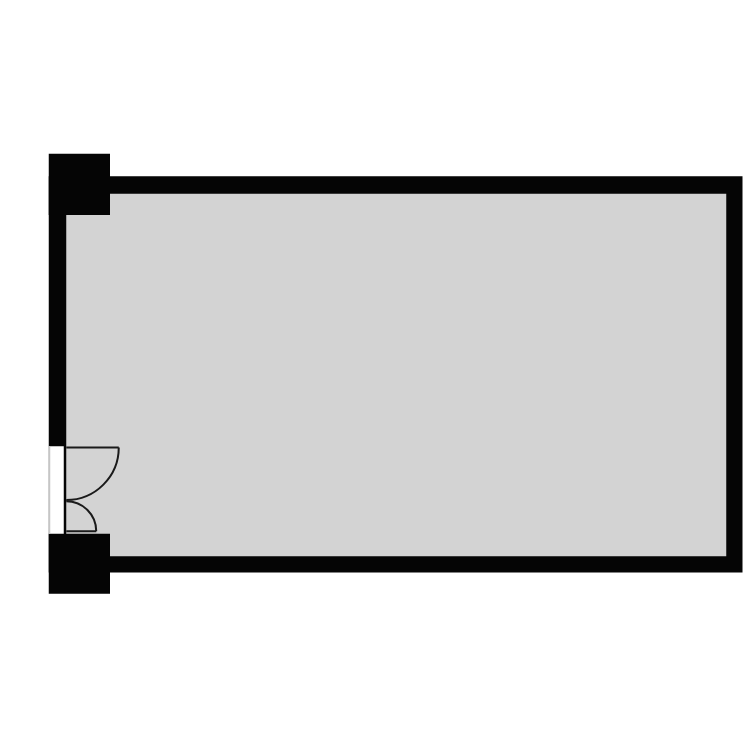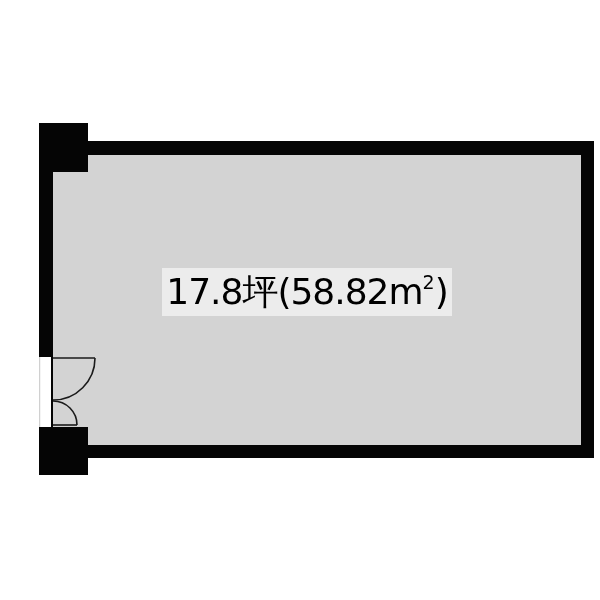--- a/index.html
+++ b/index.html
@@ -69,18 +69,13 @@
 
     <rect x="39" y="357" width="12" height="70" fill="#ffffff"></rect>
     <path d="M 39.7 357 V 427" fill="none" stroke-width="1" stroke="#c6c6c6"></path>
 
     <path d="M 53 358 H 95" fill="none" stroke-width="1.6" stroke="#1a1a1a"></path>
     <path d="M 95 358 A 42 42 0 0 1 53 400" fill="none" stroke-width="1.6" stroke="#1a1a1a"></path>
     <path d="M 53 401 A 24 24 0 0 1 77 425" fill="none" stroke-width="1.6" stroke="#1a1a1a"></path>
     <path d="M 53 425 H 77" fill="none" stroke-width="1.6" stroke="#1a1a1a"></path>
   </svg>
 
-  <div class="area-label" style="background-color: rgb(236, 236, 236);">
-    <span class="area-text" style="color: rgb(0, 0, 0);">
-      <span>17.8</span><span>坪</span><span>(</span><span>58.82</span><span><span>m</span><span class="sqm-sup">2</span></span><span>)</span>
-    </span>
-  </div>
 </div>
 
 </body></html>

